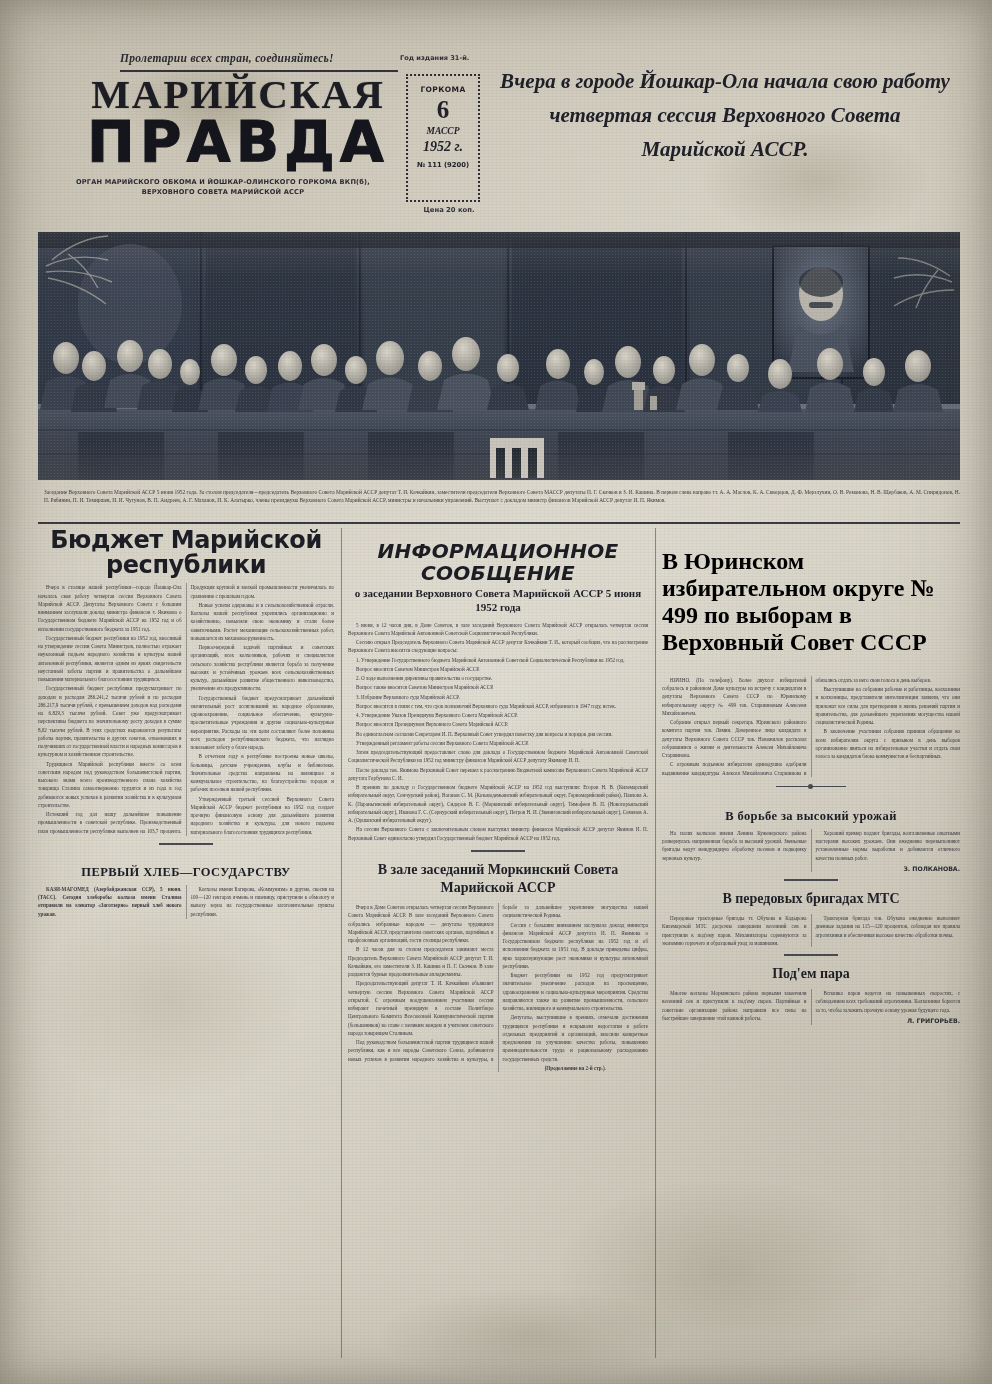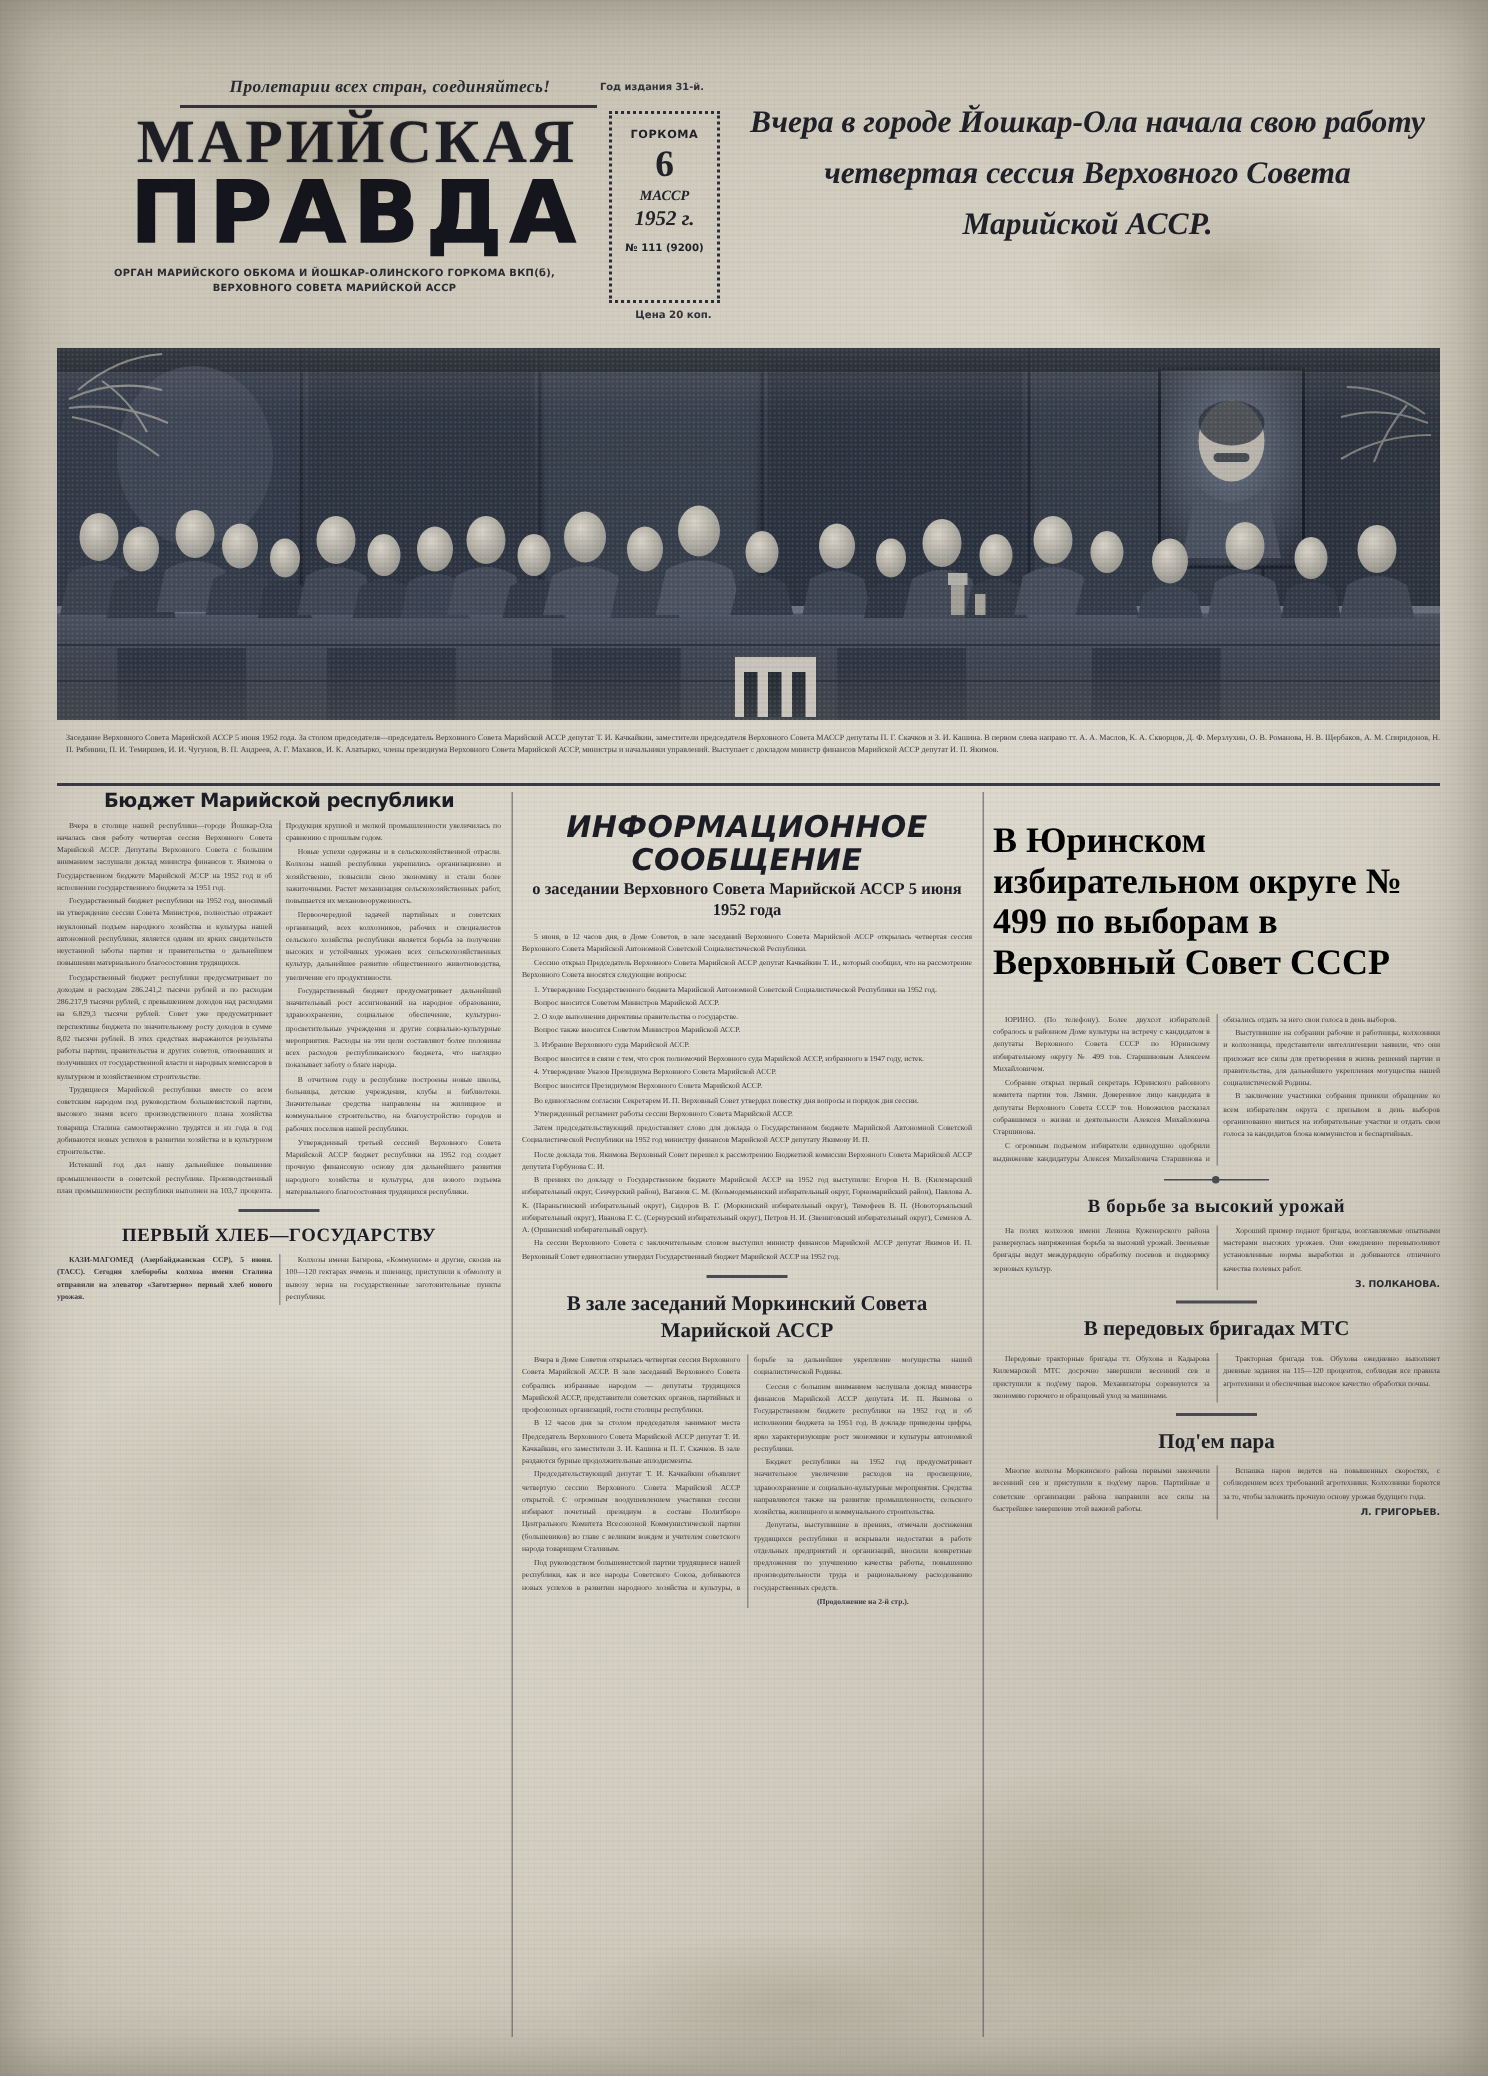--- a/index.html
+++ b/index.html
@@ -24,21 +24,21 @@
   #page:after{
     content:"";position:absolute;inset:0;pointer-events:none;z-index:41;
     box-shadow:inset 0 0 42px rgba(80,75,62,.45), inset 0 0 110px rgba(90,84,70,.22);
   }
 
   .sheet{position:absolute;left:34px;top:18px;width:928px;height:1350px;}
 
   
   .masthead{position:relative;height:200px;}
   .slogan{
-    position:absolute;left:86px;top:34px;width:280px;text-align:center;
+    position:absolute;left:86px;top:34px;width:280px;text-align:left;
     font-style:italic;font-weight:bold;font-size:11.5px;color:#2a2a30;
     letter-spacing:.3px;
   }
   .slogan-rule{position:absolute;left:86px;top:52px;width:278px;height:2px;background:#33333a;}
   .title-main{
     position:absolute;left:44px;top:56px;width:320px;text-align:center;
     font-size:41px;font-weight:bold;letter-spacing:2px;color:#1e1e26;
     line-height:1;font-family:"Liberation Serif", serif;
     text-shadow:0 0 1px rgba(40,40,50,.5);
   }
@@ -103,38 +103,38 @@
   
   .cols{position:absolute;left:4px;top:510px;width:922px;height:830px;}
   .col{position:absolute;top:0;height:830px;}
   .col-a{left:0;width:296px;}
   .col-b{left:310px;width:300px;}
   .col-c{left:624px;width:298px;}
   .vrule{position:absolute;top:0;width:1px;height:830px;background:#6a6a70;opacity:.75;}
 
   h2.hd-serif-bold{
     margin:0 0 5px;font-family:"DejaVu Sans", sans-serif;font-weight:bold;
-    font-size:13px;letter-spacing:-.4px;color:#1d1d26;line-height:1.05;
+    font-size:24px;letter-spacing:-.4px;color:#1d1d26;line-height:1.05;
     text-align:center;
   }
   h2.hd-ital{
     margin:12px 0 3px;font-style:italic;font-weight:bold;font-size:20px;
     letter-spacing:.3px;color:#1c1c25;text-align:center;line-height:1.1;
     font-family:"DejaVu Sans", sans-serif;
   }
   h3.hd-sub{
     margin:2px 0 6px;font-weight:bold;font-size:11px;line-height:1.25;
     text-align:center;color:#1f1f28;font-family:"Liberation Serif",serif;
   }
   h3.hd-mid{
     margin:9px 0 6px;font-weight:bold;font-size:14px;line-height:1.3;
     text-align:center;color:#1f1f28;font-family:"Liberation Serif",serif;
   }
   h3.hd-caps{
-    margin:8px 0 5px;font-weight:bold;font-size:12.5px;letter-spacing:.4px;
+    margin:20px 0 5px;font-weight:bold;font-size:12.5px;letter-spacing:.4px;
     text-align:center;color:#1d1d26;font-family:"Liberation Serif",serif;
   }
 
   .sep{margin:7px auto;width:54px;height:2px;background:#4a4a52;}
   .sep-dot{
     margin:7px auto;width:70px;height:5px;position:relative;
   }
   .sep-dot:before{content:"";position:absolute;left:0;top:2px;width:70px;height:1px;background:#4a4a52;}
   .sep-dot:after{content:"";position:absolute;left:32px;top:0;width:5px;height:5px;background:#4a4a52;border-radius:50%;}
 

